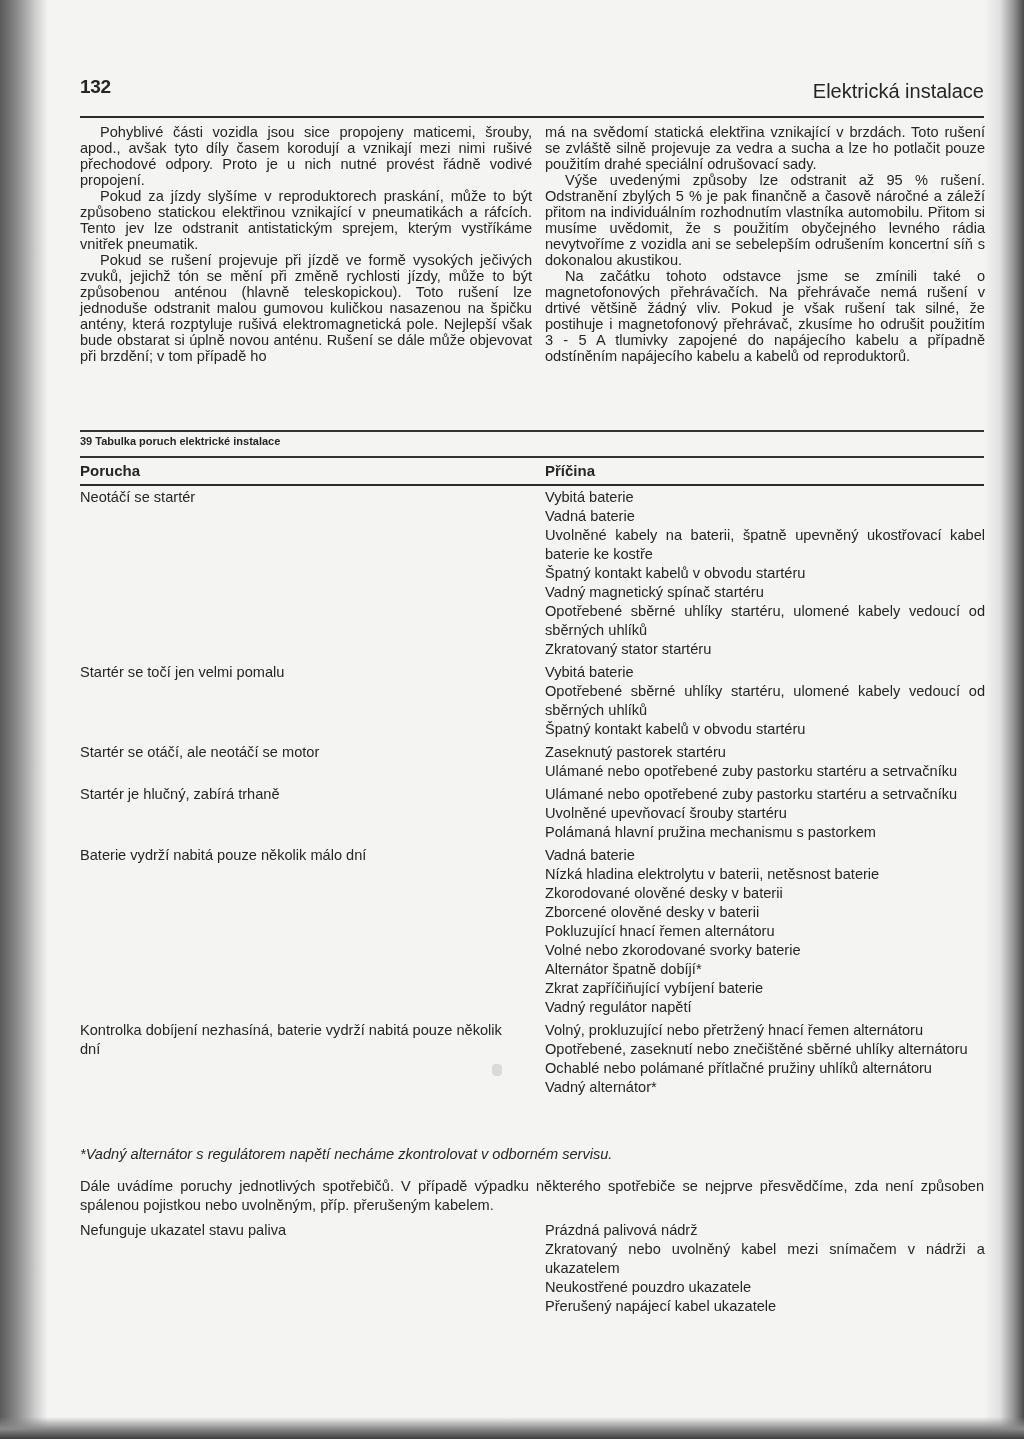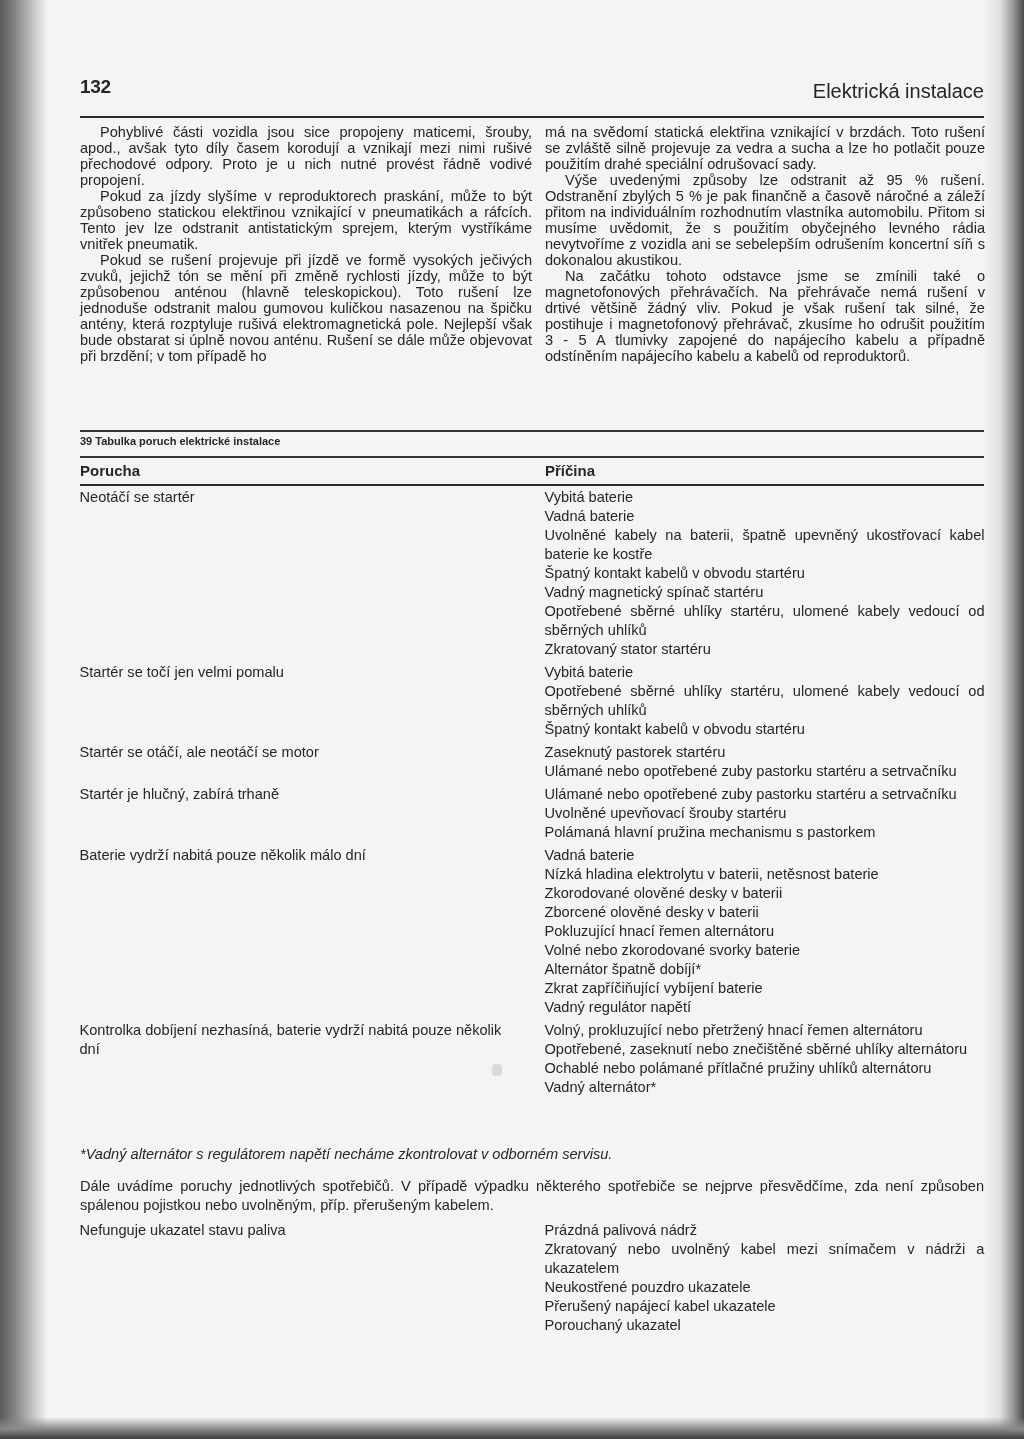--- a/index.html
+++ b/index.html
@@ -37,21 +37,21 @@
 
   .rule-table-top { position:absolute; left:80px; width:904px; top:430px; height:1.5px; background:#333; }
   .table-title { position:absolute; left:80px; top:435px; font-size:11px; font-weight:bold; }
   .rule-title-bot { position:absolute; left:80px; width:904px; top:456px; height:1.5px; background:#333; }
   .th { position:absolute; top:462px; font-size:15px; font-weight:bold; }
   .th-left { left:80px; }
   .th-right { left:545px; }
   .rule-head-bot { position:absolute; left:80px; width:904px; top:484px; height:2px; background:#2a2a2a; }
 
   .tbody { position:absolute; left:80px; top:488px; width:904px; font-size:14.6px; line-height:19px; }
-  .trow { display:flex; margin-bottom:4px;justify-content:center; }
+  .trow { display:flex; margin-bottom:4px; }
   .tcell-fault { width:465px; flex:none; padding-right:20px; box-sizing:border-box; }
   .tcell-cause { width:440px; flex:none; text-align:justify; }
   .cause-line { display:block; }
 
   .footnote {
     position:absolute; left:80px; top:1146px; font-size:14.6px; font-style:italic;
   }
   .intro {
     position:absolute; left:80px; top:1177px; width:904px; font-size:14.6px; line-height:19px; text-align:justify;
   }
@@ -156,16 +156,15 @@
 <div class="footnote">*Vadný alternátor s regulátorem napětí necháme zkontrolovat v odborném servisu.</div>
 <div class="intro">Dále uvádíme poruchy jednotlivých spotřebičů. V případě výpadku některého spotřebiče se nejprve přesvědčíme, zda není způsoben spálenou pojistkou nebo uvolněným, příp. přerušeným kabelem.</div>
 <div class="tbody2" id="consumer-table">
     <div class="trow">
       <div class="tcell-fault">Nefunguje ukazatel stavu paliva</div>
       <div class="tcell-cause">
         <span class="cause-line">Prázdná palivová nádrž</span>
         <span class="cause-line">Zkratovaný nebo uvolněný kabel mezi snímačem v nádrži a ukazatelem</span>
         <span class="cause-line">Neukostřené pouzdro ukazatele</span>
         <span class="cause-line">Přerušený napájecí kabel ukazatele</span>
-        <span class="cause-line">Porouchaný ukazatel</span>
       </div>
     </div>
   </div>
 
 </body></html>

